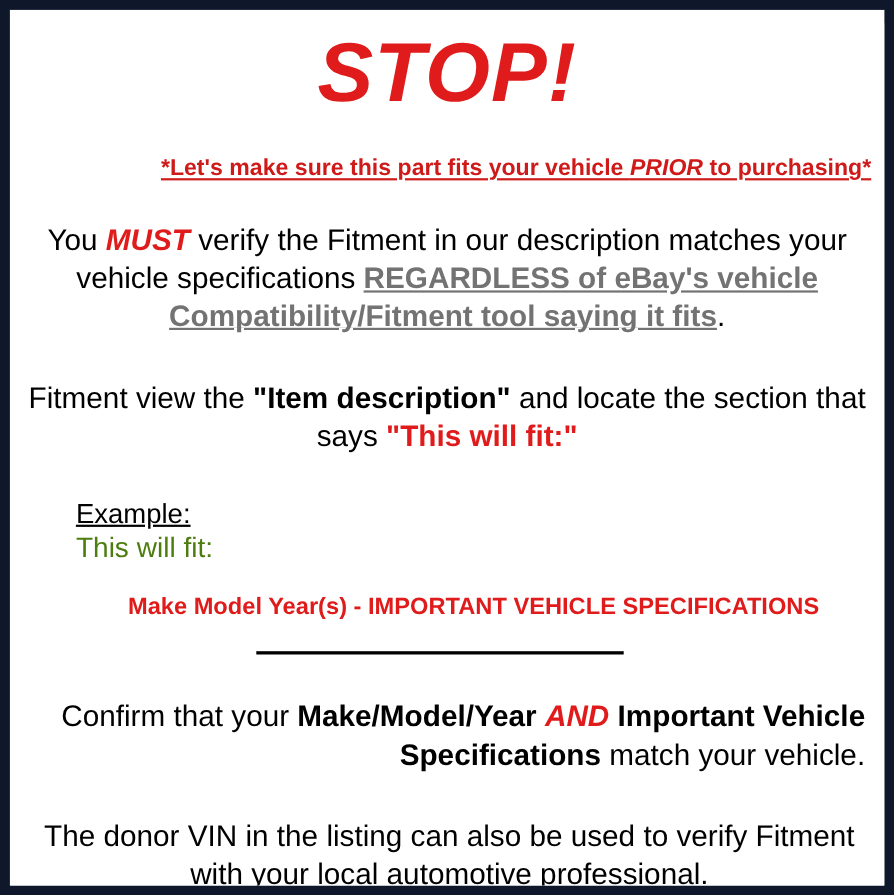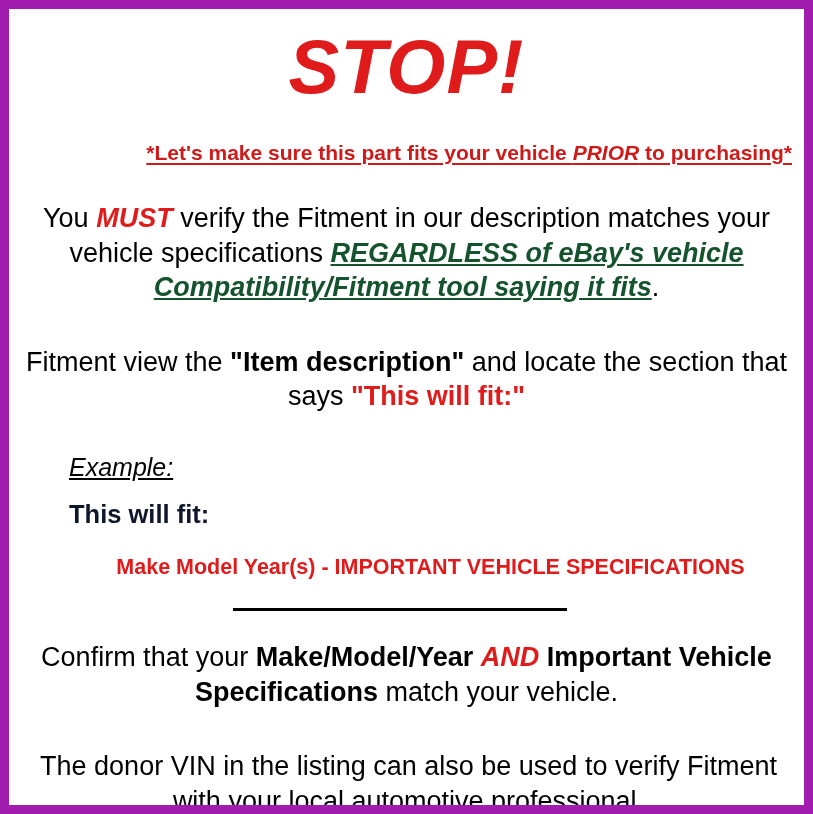--- a/index.html
+++ b/index.html
@@ -9,21 +9,21 @@
   }
   body {
     font-family: "Liberation Sans", sans-serif;
   }
   .notice-card {
     position: relative;
     width: 813px;
     height: 814px;
     box-sizing: border-box;
     background: #ffffff;
-    border: 9px solid #a21caf;
+    border: 9px solid #0f172a;
     overflow: hidden;
   }
   .inner {
     box-sizing: border-box;
     width: 100%;
     height: 100%;
     background: #ffffff;
     padding: 0 12px;
     text-align: center;
   }
@@ -55,60 +55,58 @@
 
   .para {
     color: #000000;
     font-size: 27px;
     line-height: 1.28;
     margin: 0 auto;
     text-align: center;
   }
   .p-must { margin-top: 36px; width: 760px; }
   .p-desc { margin-top: 40px; width: 770px; }
-  .p-confirm { margin-top: 23px; width: 760px; }
+  .p-confirm { margin-top: 33px; width: 760px; text-align: right; }
   .p-vin { margin-top: 40px; width: 775px; }
 
   .red { color: #e01b1b; }
   .b { font-weight: bold; }
 
   .red-bu {
-    color: #14532d;
+    color: #737373;
     font-weight: bold;
     text-decoration: underline;
     text-underline-offset: 2px;
-    font-style: italic;
   }
   .red-biu {
     color: #e01b1b;
     font-weight: bold;
     font-style: italic;
     text-underline-offset: 2px;
   }
 
   .example-block {
     margin-top: 40px;
     text-align: left;
     padding-left: 48px;
   }
   .example-label {
     color: #000000;
-    font-style: italic;
     font-size: 25px;
     line-height: 1.1;
     text-decoration: underline;
     text-underline-offset: 2px;
     display: inline-block;
   }
   .example-fit {
-    color: #0f172a;
-    font-weight: bold;
+    color: #4d7c0f;
+    font-weight: normal;
     font-size: 25.5px;
     line-height: 1.25;
-    margin-top: 18px;
+    margin-top: 2px;
   }
   .example-spec {
     color: #e01b1b;
     font-weight: bold;
     font-size: 21.5px;
     line-height: 1.2;
     margin-top: 24px;
     text-align: center;
   }
 

